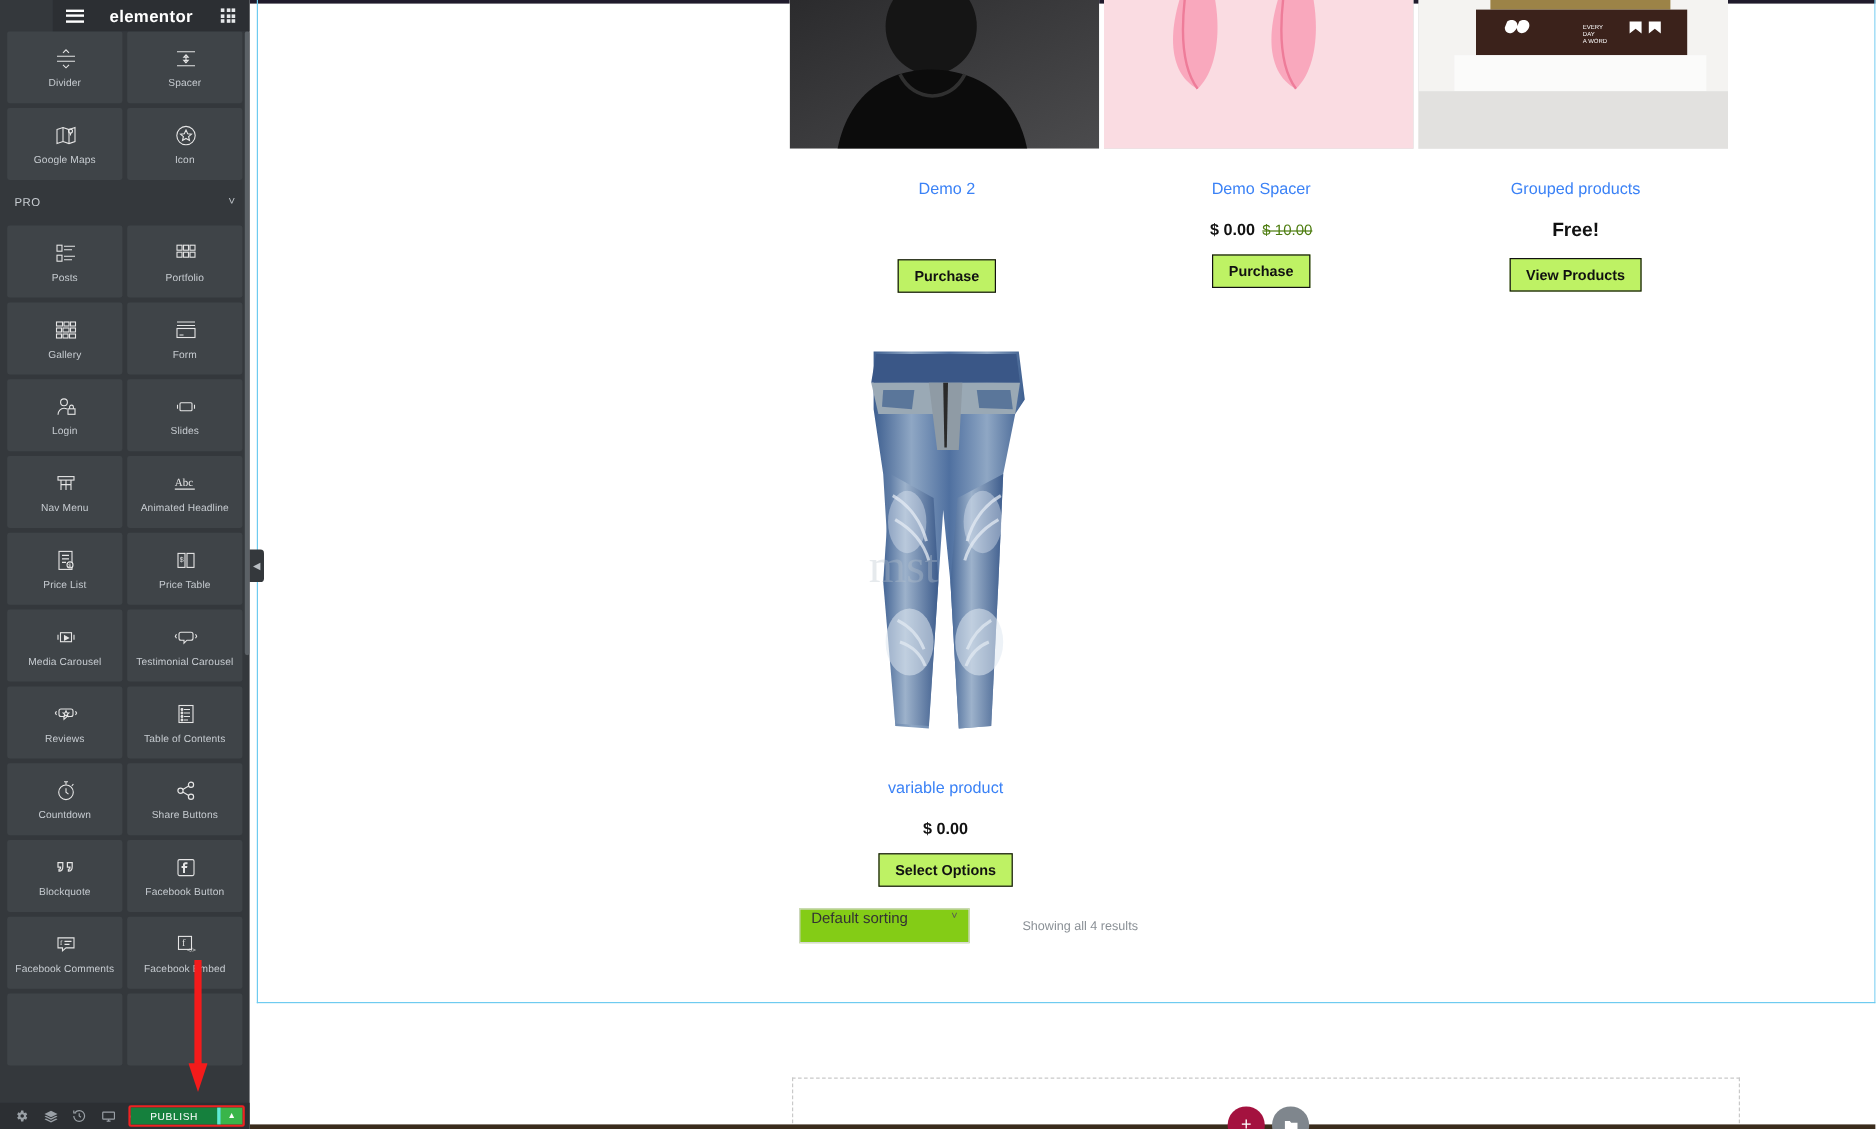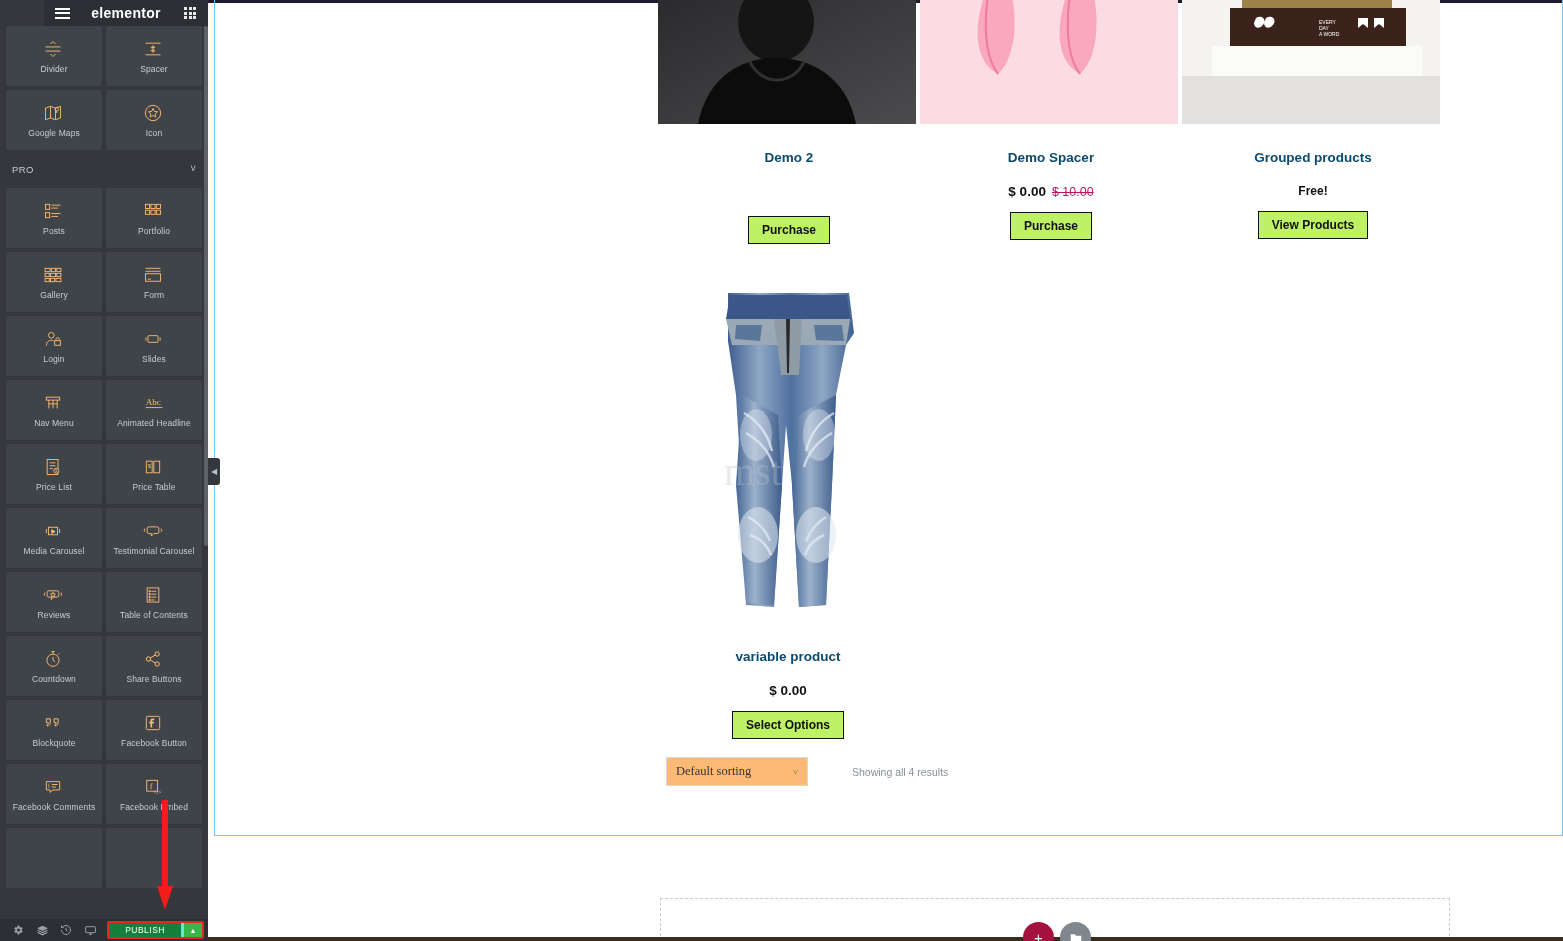--- a/index.html
+++ b/index.html
@@ -34,21 +34,21 @@
   .wrow { display:flex; gap:4px; padding:0 6px 4px 6px; }
   .wcell {
     flex:1; background:#3f4448; border-radius:2px; height:60px;
     display:flex; flex-direction:column; align-items:center;
     justify-content:center; gap:5px; cursor:pointer;
   }
   .wcell .lbl { font-size:8.5px; color:#c7ccd1; text-align:center;
                 line-height:1; letter-spacing:.1px; }
   .wcell svg { display:block; }
   .wicon { width:22px; height:22px; display:flex; align-items:center;
-           justify-content:flex-start; color:#fdba74; }
+           justify-content:flex-end; color:#e5e5e5; }
 
   .cat-head {
     display:flex; align-items:center; justify-content:space-between;
     padding:0 12px; height:30px; margin-bottom:4px; cursor:pointer;
   }
   .cat-head .t { font-size:9.5px; color:#c7ccd1; letter-spacing:.4px; }
   .chev { color:#b9bec3; font-size:10px; line-height:1; }
 
   
   #panel-sb { position:absolute; right:0; top:26px; width:4px;
@@ -98,46 +98,46 @@
   #top-strip { position:absolute; left:0; top:0; width:100%; height:3px;
                background:#201b2c; }
 
   .prod-grid {
     position:absolute; left:450px; top:0; width:790px;
     display:grid; grid-template-columns:repeat(3,262px); column-gap:0;
   }
   .prod { text-align:center; }
   .pimg { width:258px; height:124px; overflow:hidden; position:relative;
           background:#ddd; }
-  .ptitle { font-size:13.5px; color:#0c4a6e; margin-top:26px;
-            font-weight:700; cursor:pointer; }
+  .ptitle { font-size:13.5px; color:#3b82f6; margin-top:26px;
+            font-weight:400; cursor:pointer; }
   .pprice { margin-top:19px; font-size:13.5px; color:#111; font-weight:bold; }
-  .pprice .old { color:#be185d; font-weight:normal; text-decoration:line-through;
+  .pprice .old { color:#4d7c0f; font-weight:normal; text-decoration:line-through;
                  font-size:12.5px; margin-left:6px; }
-  .pfree { margin-top:19px; font-size:12px; color:#111; font-weight:bold; }
+  .pfree { margin-top:19px; font-size:16px; color:#111; font-weight:bold; }
   .pbtn {
     display:inline-block; margin-top:13px; border:1.5px solid #111;
     background:#bef264; color:#111; font-size:12px; font-weight:bold;
     padding:6px 13px; cursor:pointer;
   }
 
   
   #vprod { position:absolute; left:440px; top:285px; width:280px;
            text-align:center; }
   #vimg { width:205px; height:350px; margin:0 auto; position:relative; }
   #vprod .ptitle { margin-top:14px; }
 
   
   #sortrow { position:absolute; left:458px; top:757px; width:600px;
              display:flex; align-items:center; gap:44px; }
   #sort-select {
-    width:142px; height:29px; background:#fdba74; border:1px solid #d8d8d8;
+    width:142px; height:29px; background:#84cc16; border:1px solid #d8d8d8;
     font-size:12.5px; color:#333; padding:0 9px; display:flex;
-    align-items:center; justify-content:space-between; cursor:pointer;
-    font-family:Liberation Serif, serif;
+    align-items:flex-start; justify-content:space-between; cursor:pointer;
+    font-family:Liberation Sans, sans-serif;
   }
   #sort-select .cv { font-size:9px; color:#555; }
   #result-count { font-size:10.5px; color:#8a9096; }
 
   
   #dropzone {
     position:absolute; left:452px; top:898px; width:790px; height:43px;
     border:1px dashed #c9c9c9; background:#fff;
   }
   #addbtns { position:absolute; left:815px; top:922px; display:flex; gap:6px; z-index:12; }

